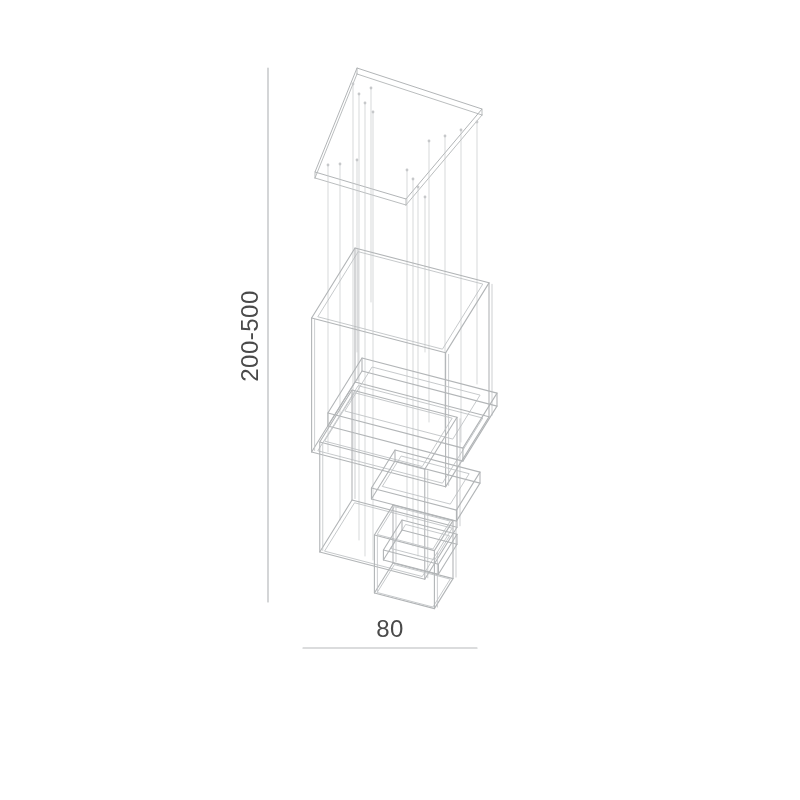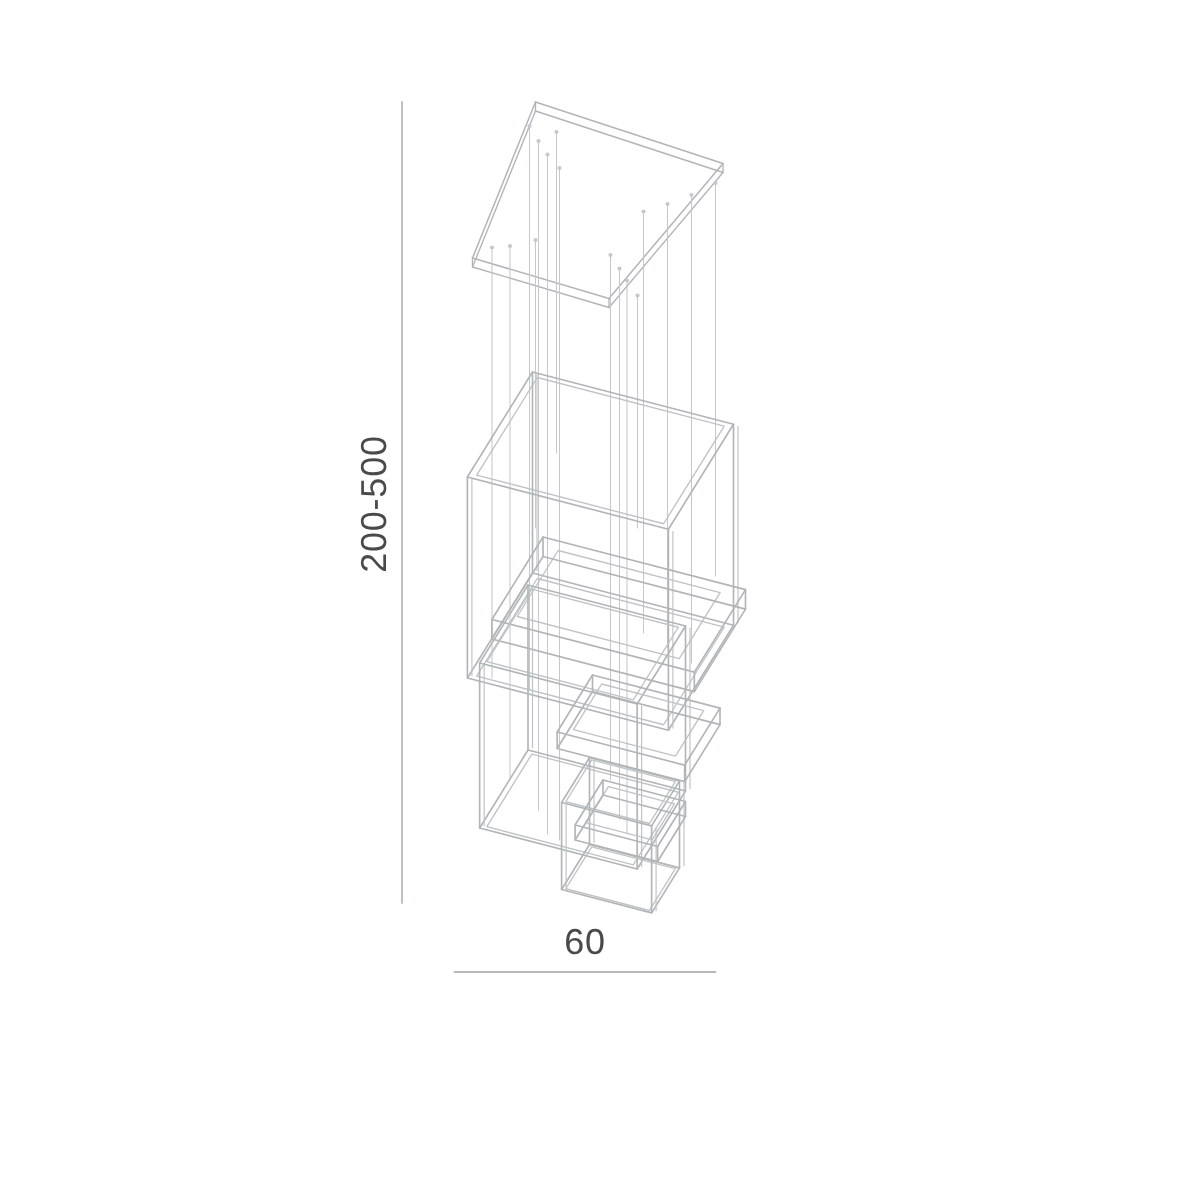--- a/index.html
+++ b/index.html
@@ -146,15 +146,15 @@
       <line x1="402" y1="520" x2="402" y2="530" stroke="#b2b5b7" stroke-width="1.1" stroke-linecap="round"></line>
       <line x1="457" y1="534.3" x2="457" y2="544.3" stroke="#b2b5b7" stroke-width="1.1" stroke-linecap="round"></line>
       <line x1="438.4" y1="564.3" x2="438.4" y2="574.3" stroke="#b2b5b7" stroke-width="1.1" stroke-linecap="round"></line>
       <line x1="383.4" y1="550" x2="383.4" y2="560" stroke="#b2b5b7" stroke-width="1.1" stroke-linecap="round"></line>
       <line x1="268" y1="68" x2="268" y2="602" stroke="#b7babc" stroke-width="1.2" stroke-linecap="round"></line>
       <line x1="303" y1="648" x2="477" y2="648" stroke="#b7babc" stroke-width="1.2" stroke-linecap="round"></line>
     </svg>
 
   <div class="dim-label dim-label-vertical" style="color: rgb(74, 74, 74);">200-500</div>
 
-  <div class="dim-label dim-label-horizontal" style="color: rgb(74, 74, 74);">60</div>
+  <div class="dim-label dim-label-horizontal" style="color: rgb(74, 74, 74);">80</div>
 
 </div>
 
 </body></html>

